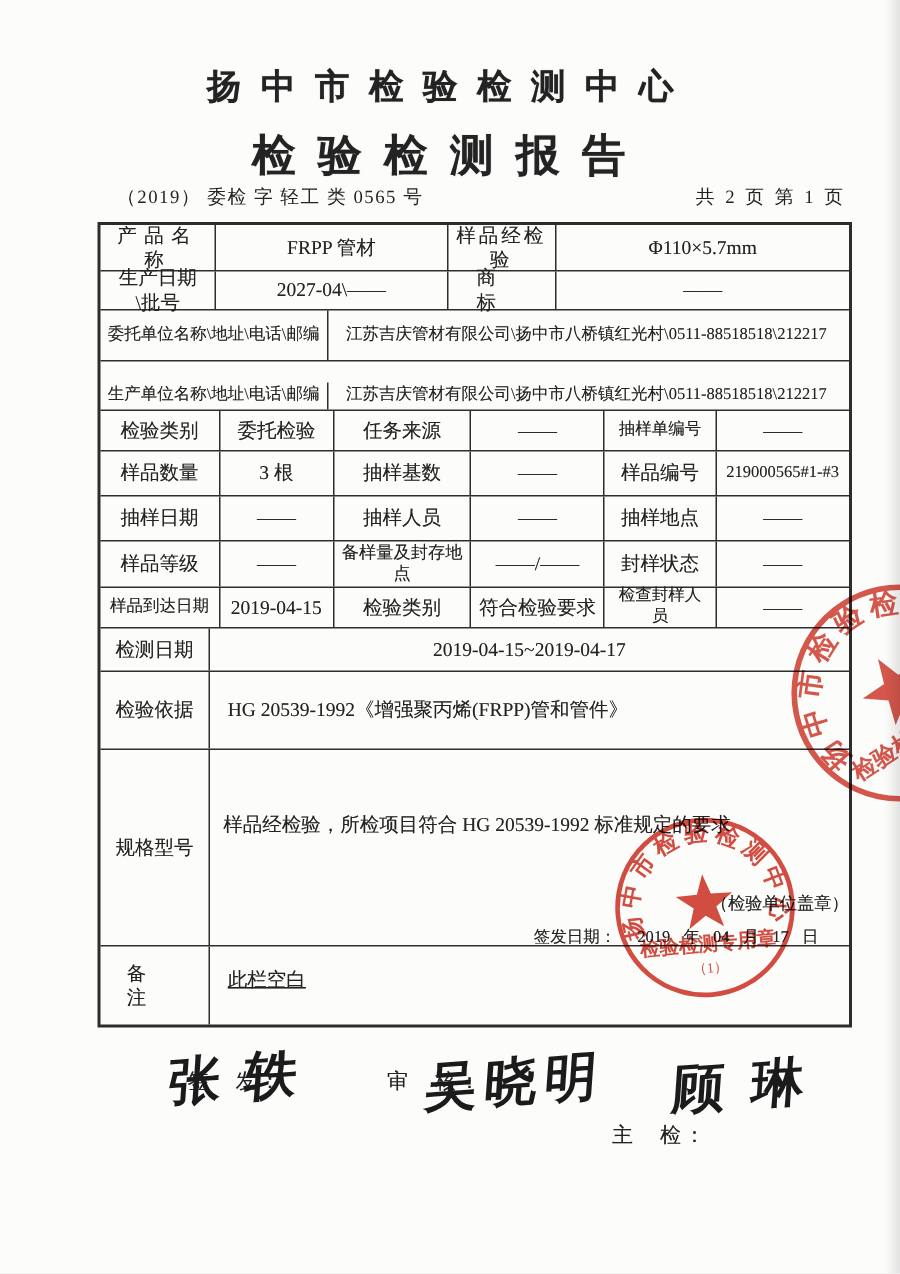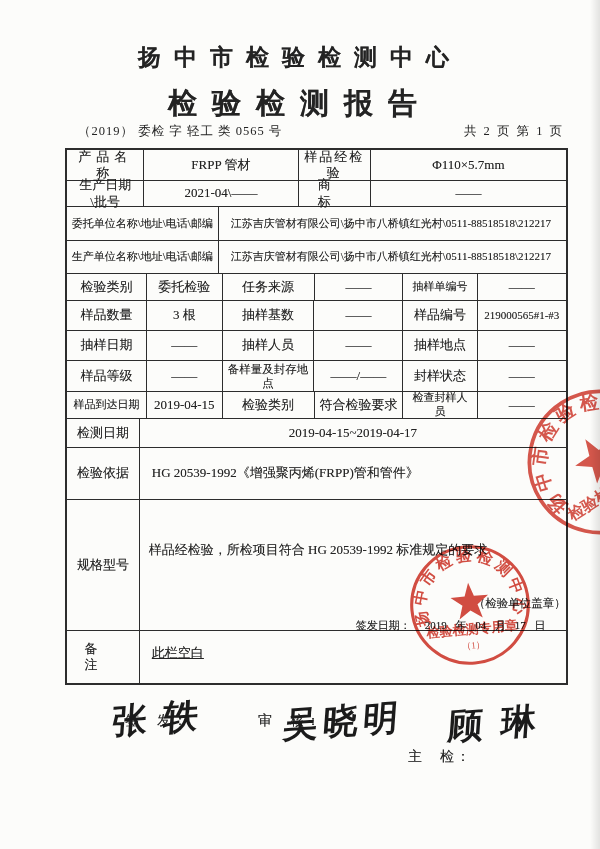--- a/index.html
+++ b/index.html
@@ -33,22 +33,22 @@
   .left-al{justify-content:flex-start;text-align:left;padding-left:12px;}
   .top-al{align-items:flex-start;padding-top:14px;text-decoration:underline;}
   .mid{font-size:11px;}
   .small{font-size:11.5px;}
   .tiny{font-size:11px;}
   .ls2{letter-spacing:2px;}
   .ls5{letter-spacing:5px;}
   .ls20{letter-spacing:20px;}
   .ls24{letter-spacing:24px;}
   
-  .h30{height:30px;}.h26{height:26px;}.h34{height:34px;}.h33{height:33px;}
-  .h27{height:27px;justify-content:center;}.h29{height:29px;}.h31{height:31px;}
+  .h30{height:30px;}.h26{height:26px;}.h34{height:34px;}.h33{height:33px;align-items:flex-end;}
+  .h27{height:27px;}.h29{height:29px;}.h31{height:31px;}
   .h52{height:52px;}.h131{height:131px;}.h53{height:53px;}
   
   .wA1{width:15.3%;}.wA2{width:30.9%;}.wA3{width:14.5%;}.wA4{width:39.3%;}
   
   .wB1{width:30.2%;}.wB2{width:69.8%;}
   
   .wC1{width:15.8%;}.wC2{width:15.2%;}.wC3{width:18.4%;}.wC4{width:17.8%;}
   .wC5{width:14.9%;}.wC6{width:17.9%;}
   
   .wD1{width:14.4%;}.wD2{width:85.6%;}
@@ -91,21 +91,21 @@
 
     <div class="trow h30">
       <div class="cell lab wA1 ls5">产品名称</div>
       <div class="cell wA2">FRPP 管材</div>
       <div class="cell lab wA3 ls2">样品经检验</div>
       <div class="cell wA4">Φ110×5.7mm</div>
     </div>
 
     <div class="trow h26">
       <div class="cell lab wA1">生产日期\批号</div>
-      <div class="cell wA2">2021-04\——</div>
+      <div class="cell wA2">2027-04\——</div>
       <div class="cell lab wA3 ls20">商标</div>
       <div class="cell wA4">——</div>
     </div>
 
     <div class="trow h34">
       <div class="cell lab wB1 mid">委托单位名称\地址\电话\邮编</div>
       <div class="cell wB2 mid left-al">江苏吉庆管材有限公司\扬中市八桥镇红光村\0511-88518518\212217</div>
     </div>
 
     <div class="trow h33">

